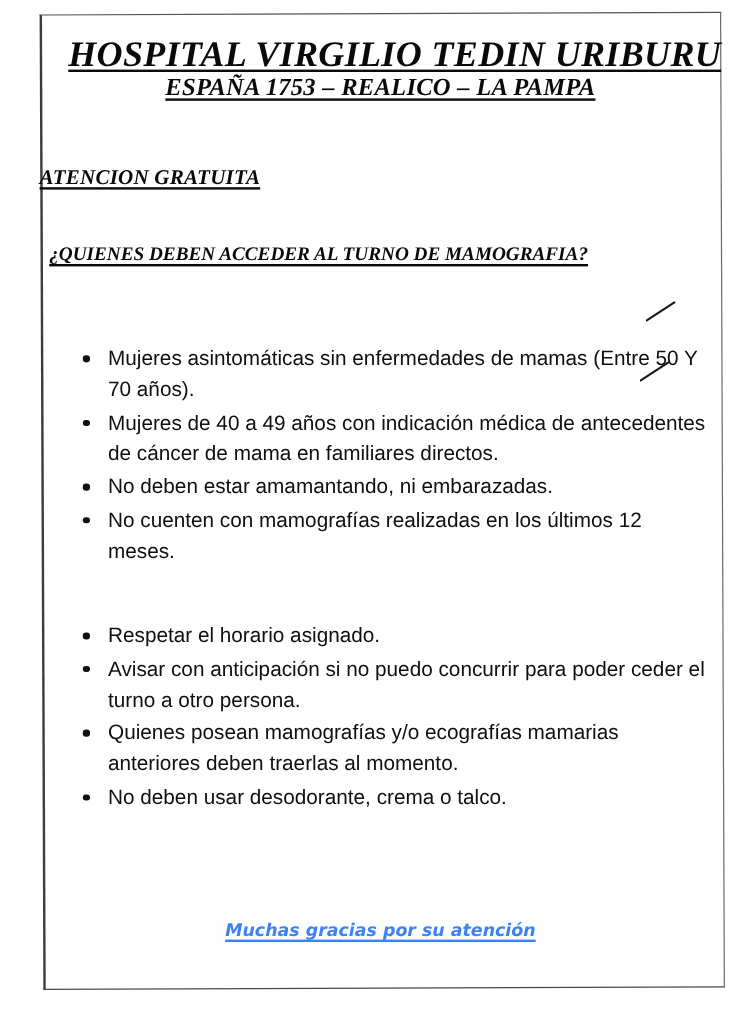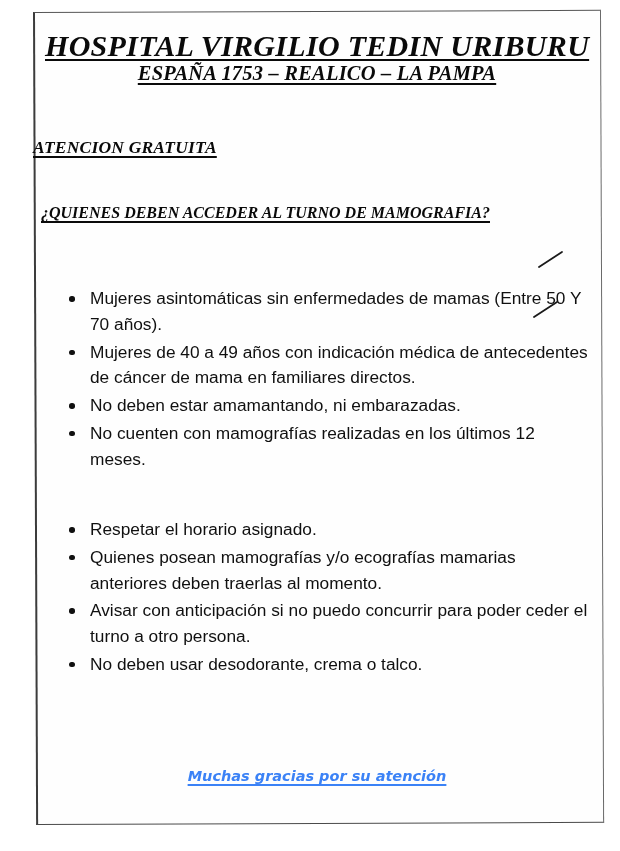--- a/index.html
+++ b/index.html
@@ -60,24 +60,23 @@
     text-decoration: underline;
     text-underline-offset: 3px;
     text-decoration-thickness: 2px;
     white-space: nowrap;
   }
 
   #title-main {
     position: absolute;
     left: 0; top: 17px;
     width: 568px;
-    text-align: left;
+    text-align: right;
     font-size: 30px;
     letter-spacing: 0.3px;
-    margin-left: 12px;
   }
 
   #title-sub {
     position: absolute;
     left: 0; top: 50px;
     width: 568px;
     text-align: center;
     font-size: 20.5px;
     letter-spacing: 0.2px;
   }
@@ -198,24 +197,24 @@
         <span>No cuenten con mamografías realizadas en los últimos 12 meses.</span>
       </li>
     </ul>
 
 
     <ul id="list-study" class="bullet-list">
       <li>
         <span>Respetar el horario asignado.</span>
       </li>
       <li>
+        <span>Avisar con anticipación si no puedo concurrir para poder ceder el turno a otro persona.</span>
+      </li>
+      <li>
         <span>Quienes posean mamografías y/o ecografías mamarias anteriores deben traerlas al momento.</span>
-      </li>
-      <li>
-        <span>Avisar con anticipación si no puedo concurrir para poder ceder el turno a otro persona.</span>
       </li>
       <li>
         <span>No deben usar desodorante, crema o talco.</span>
       </li>
     </ul>
 
     <div id="thanks">Muchas gracias por su atención</div>
 
     <svg id="pen-mark-1" class="pen-mark" width="26" height="20" viewBox="0 0 26 20">
       <path d="M1 17 L24 2" stroke="#1a1a1a" stroke-width="1.8" fill="none" stroke-linecap="round"></path>

